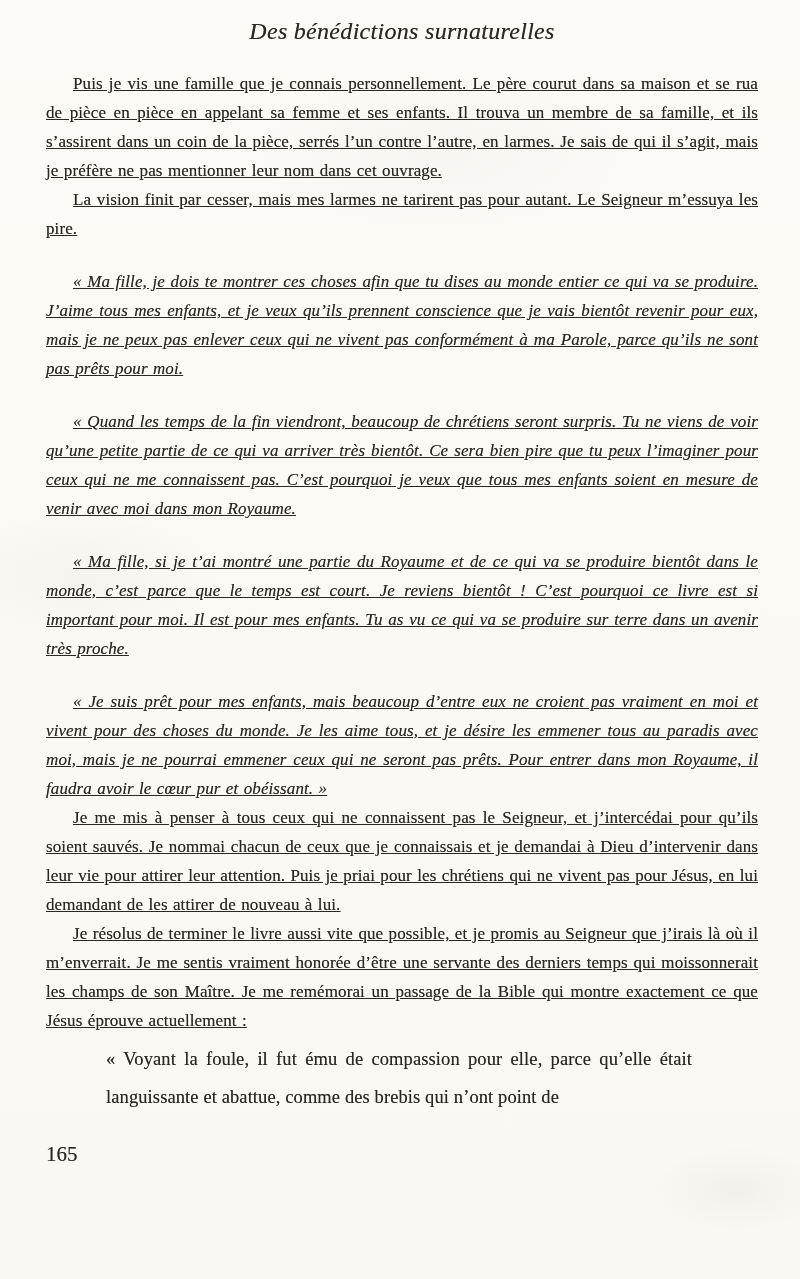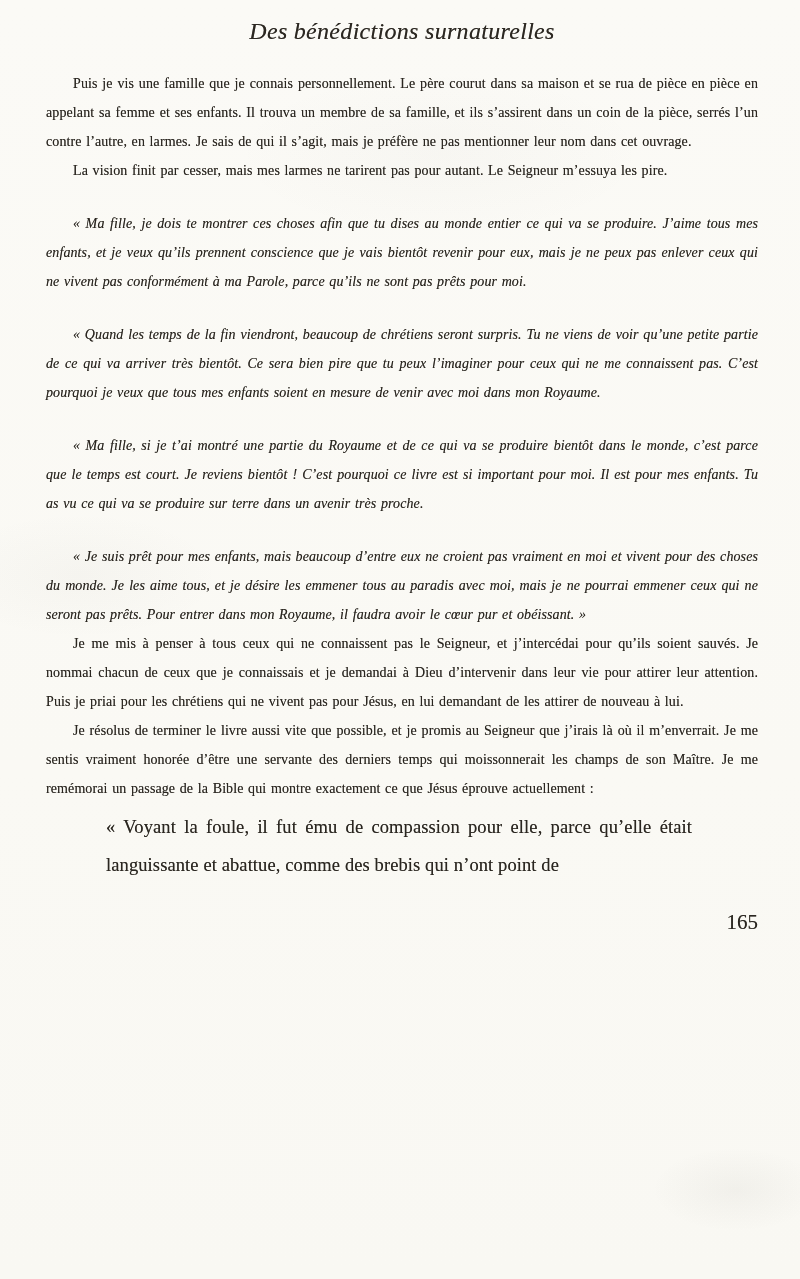--- a/index.html
+++ b/index.html
@@ -31,40 +31,41 @@
     font-size: 24px;
     font-weight: normal;
     letter-spacing: 0.3px;
     margin: 0 0 24px 0;
     color: #2b2721;
   }
   .body-text p {
     margin: 0;
     text-align: justify;
     text-indent: 27px;
-    font-size: 14px;
+    font-size: 17px;
     line-height: 29px;
     letter-spacing: 0.1px;
     word-spacing: 1px;
+    text-decoration: underline;
   }
   .body-text p.italic {
     font-style: italic;
     margin-top: 24px;
   }
   .block-quote {
     margin: 5px 66px 0 60px;
     text-align: justify;
     font-size: 18.5px;
     line-height: 38px;
     text-indent: 0;
     letter-spacing: 0.1px;
   }
   .page-number {
     margin-top: 26px;
-    text-align: right;
+    text-align: left;
     font-size: 21px;
     color: #2a2620;
   }
   
   .page * {
     text-shadow: 0 0 0.6px rgba(42,38,32,0.55);
   }
 </style>
 </head>
 <body>

